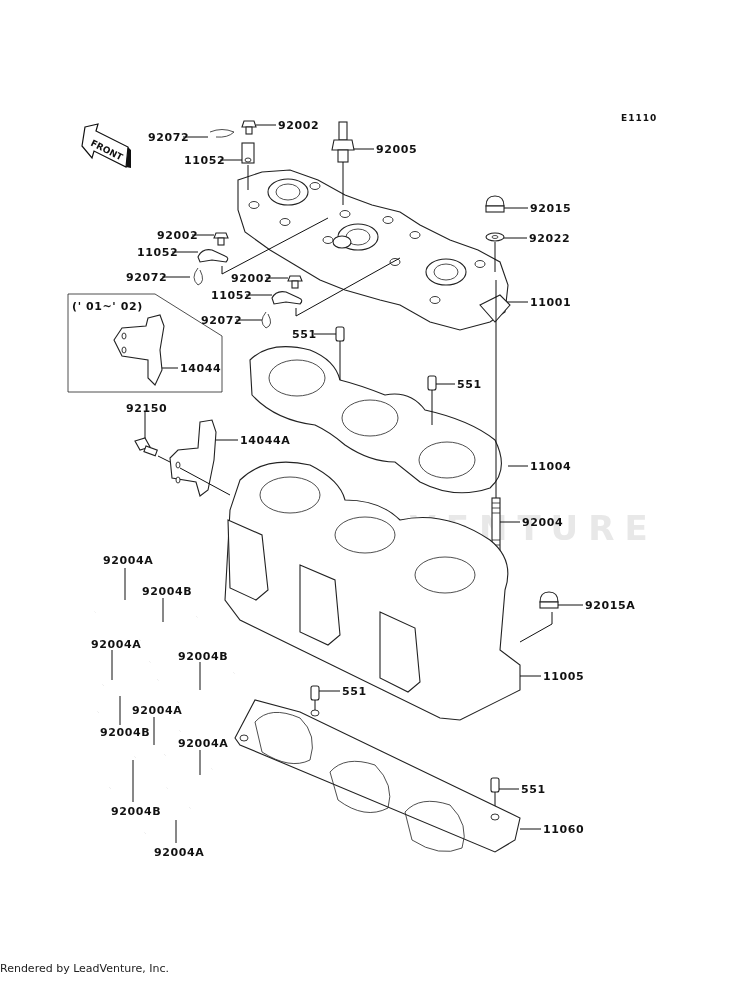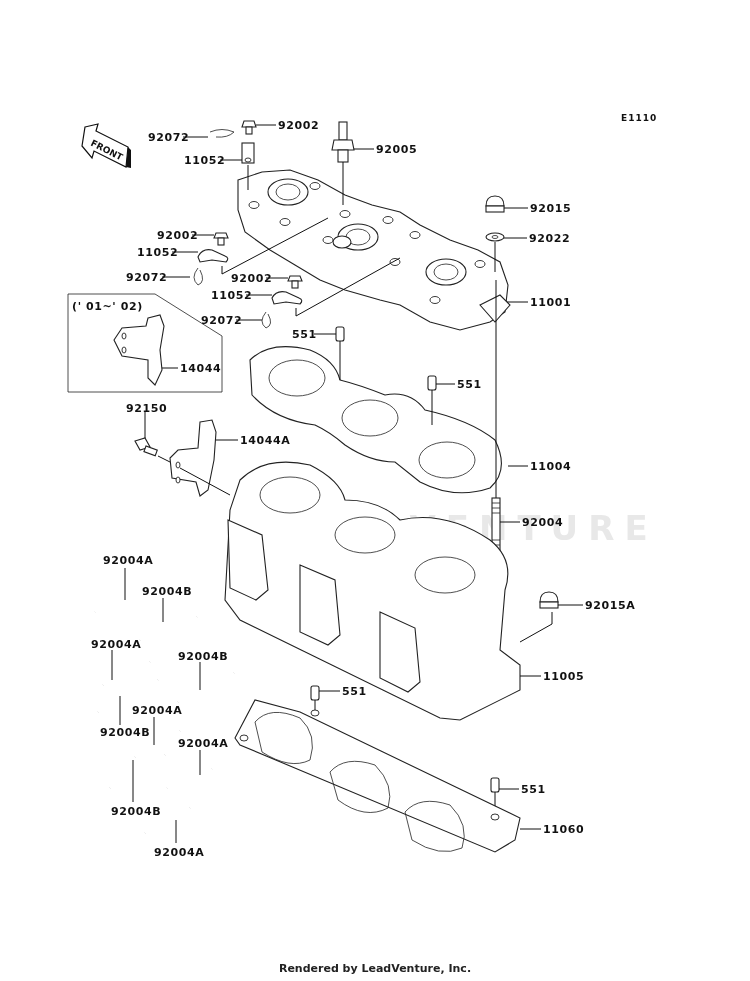--- a/index.html
+++ b/index.html
@@ -5,22 +5,22 @@
   html, body { margin: 0; padding: 0; background: #ffffff; }
   body { width: 750px; height: 981px; position: relative; overflow: hidden;
          font-family: "DejaVu Sans", sans-serif; }
   #diagram { position: absolute; left: 0; top: 0; width: 750px; height: 981px; }
   .lbl { font-family: "DejaVu Sans", sans-serif; font-size: 11px; font-weight: bold;
          fill: #111; letter-spacing: 0.6px; }
   .ld { stroke: #111; stroke-width: 1; fill: none; }
   .part { stroke: #222; stroke-width: 1.1; fill: #fff; }
   .thin { stroke: #222; stroke-width: 0.8; fill: none; }
   .hole { stroke: #222; stroke-width: 0.9; fill: #fff; }
-  .footer { position: absolute; left: 0; width: 750px; top: 962px; text-align: center;
-            font-family: "DejaVu Sans", sans-serif; font-size: 11px; color: #222; font-weight: bold; }
+  .footer { position: absolute; left: 0; width: 750px; top: 962px; 
+            font-family: "DejaVu Sans", sans-serif; font-size: 11px; color: #222; }
   .code { font-family: "DejaVu Sans", sans-serif; font-size: 9px; font-weight: bold; fill: #111; letter-spacing: 1px; }
   .wm { fill: #e8e8e8; font-family: "DejaVu Sans", sans-serif; font-size: 34px; font-weight: bold; letter-spacing: 10px; }
 </style>
 </head>
 <body>
 
 <svg id="diagram" viewBox="0 0 750 981" xmlns="http://www.w3.org/2000/svg">
 
   <text class="wm" x="270" y="540">LEADVENTURE</text>
 

